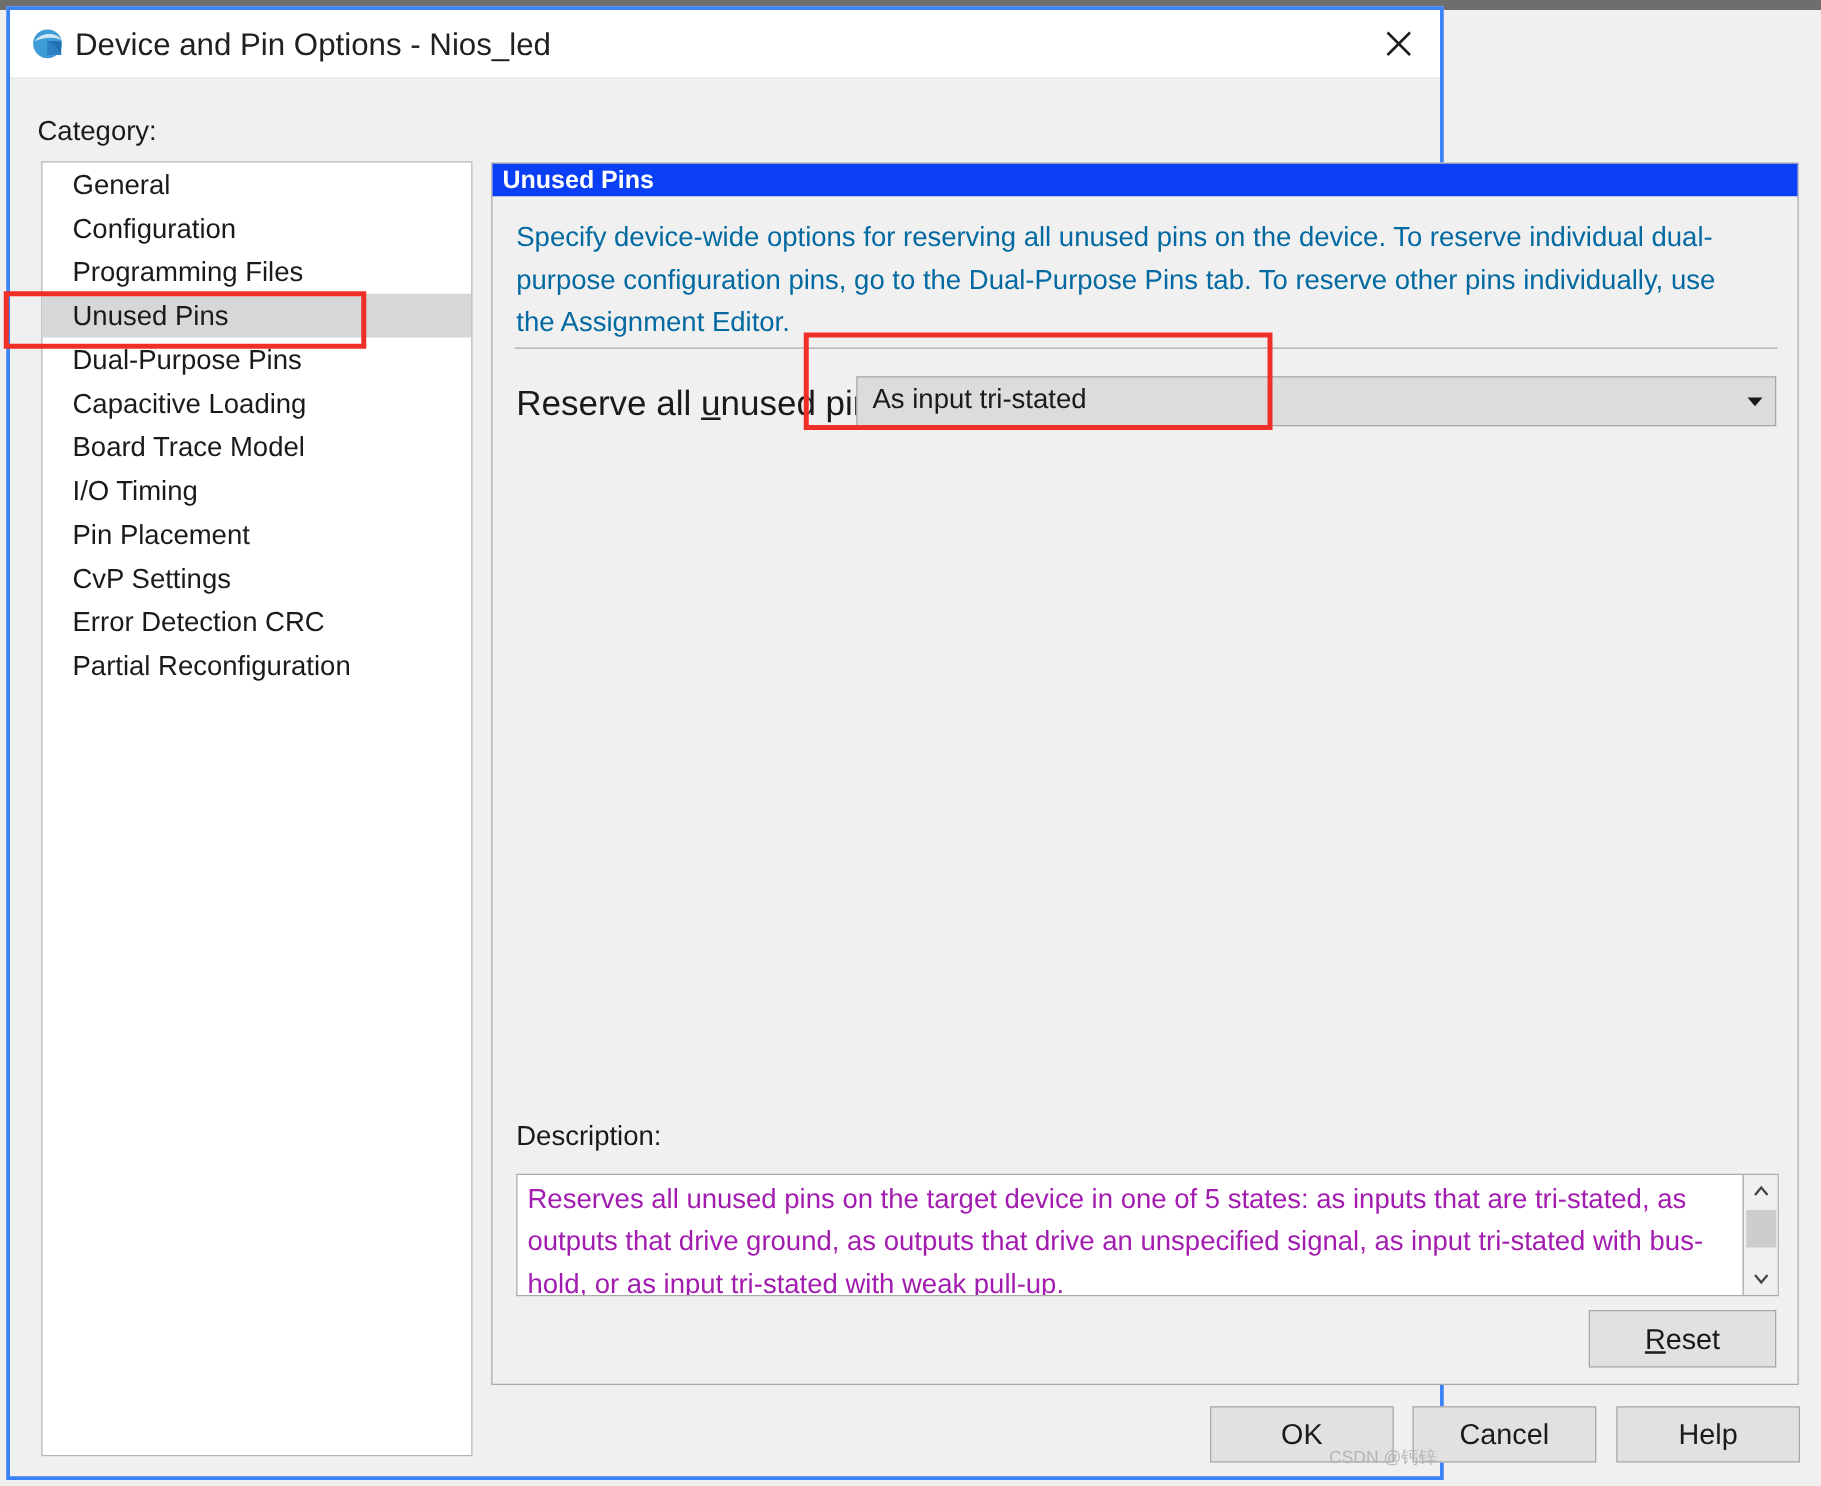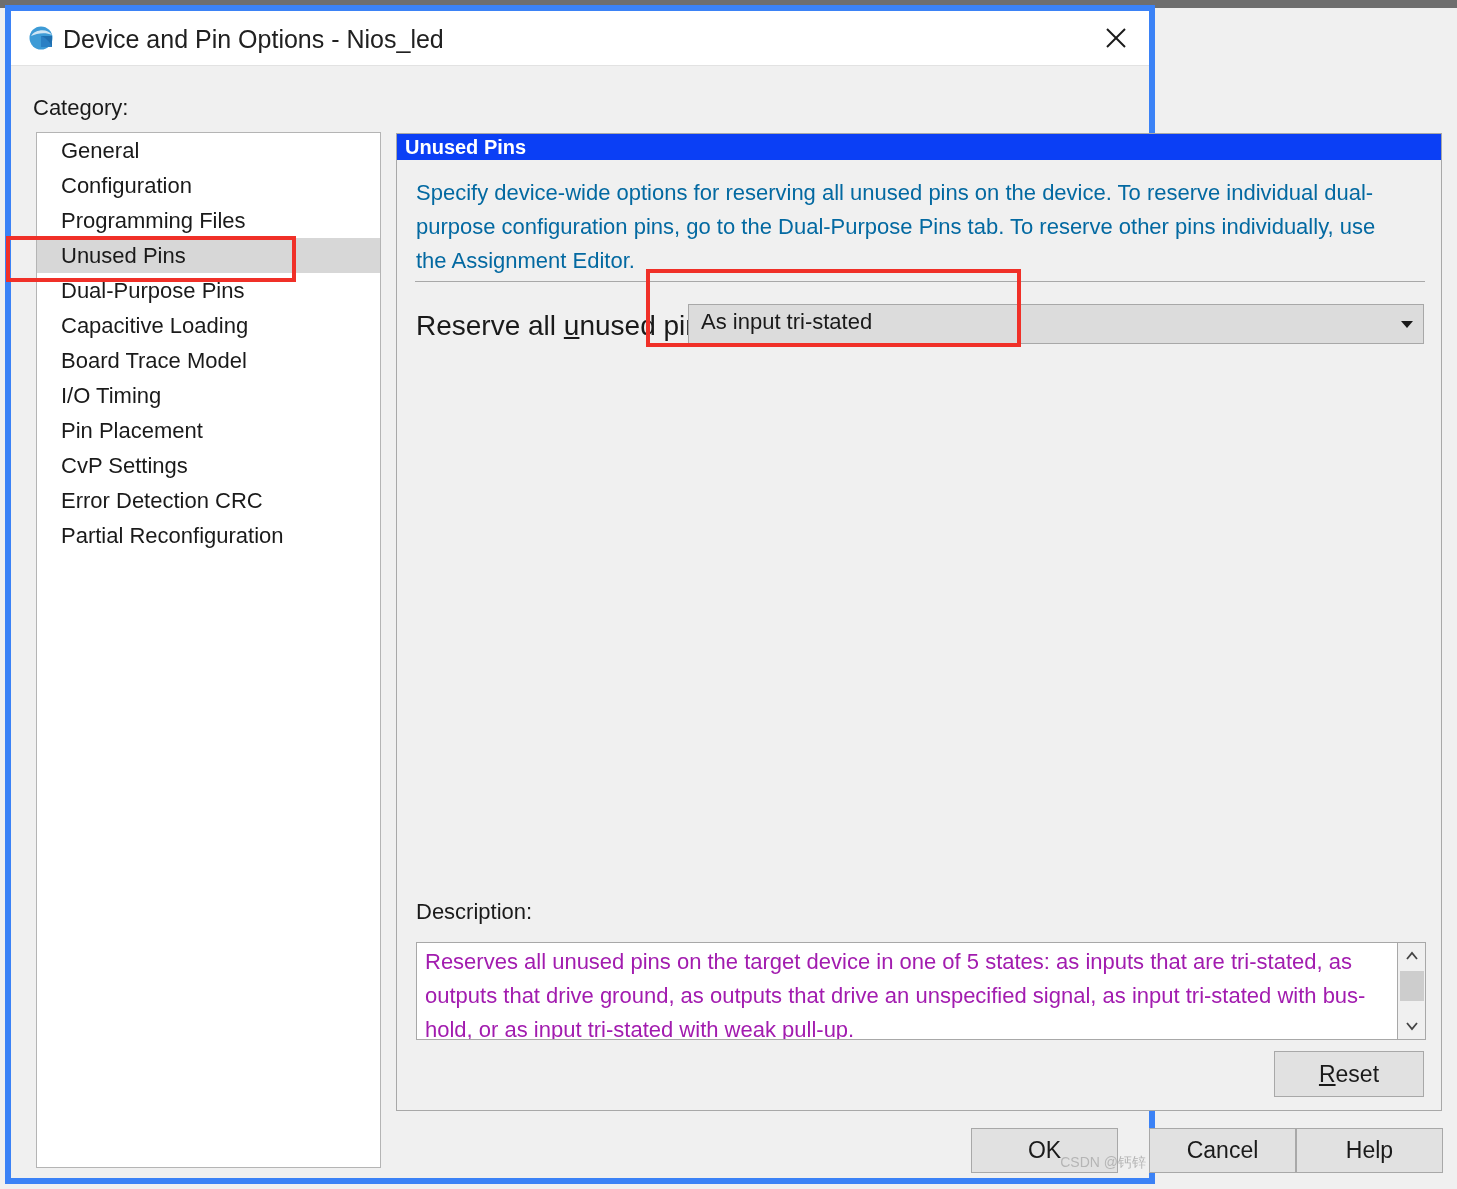--- a/index.html
+++ b/index.html
@@ -34,21 +34,21 @@
     opacity: 0.75;
   }
 
   
   .dialog {
     position: absolute;
     left: 5px; top: 5px;
     width: 1150px;
     height: 1179px;
     background: #f0f0f0;
-    border: 6px solid #3b82f6;
+    border: 3px solid #3b82f6;
     box-sizing: border-box;
   }
 
   
   .titlebar {
     position: absolute;
     left: 0; top: 0;
     width: 100%;
     height: 55px;
     background: #ffffff;
@@ -278,21 +278,21 @@
     width: 150px; height: 46px;
   }
   #ok-button {
     position: absolute;
     left: 960px; top: 1117px;
     width: 147px; height: 45px;
   }
   #cancel-button {
     position: absolute;
     left: 1122px; top: 1117px;
-    width: 147px; height: 45px; margin-left: 16px;
+    width: 147px; height: 45px;
   }
   #help-button {
     position: absolute;
     left: 1285px; top: 1117px;
     width: 147px; height: 45px;
   }
 
   
   .watermark {
     position: absolute;

